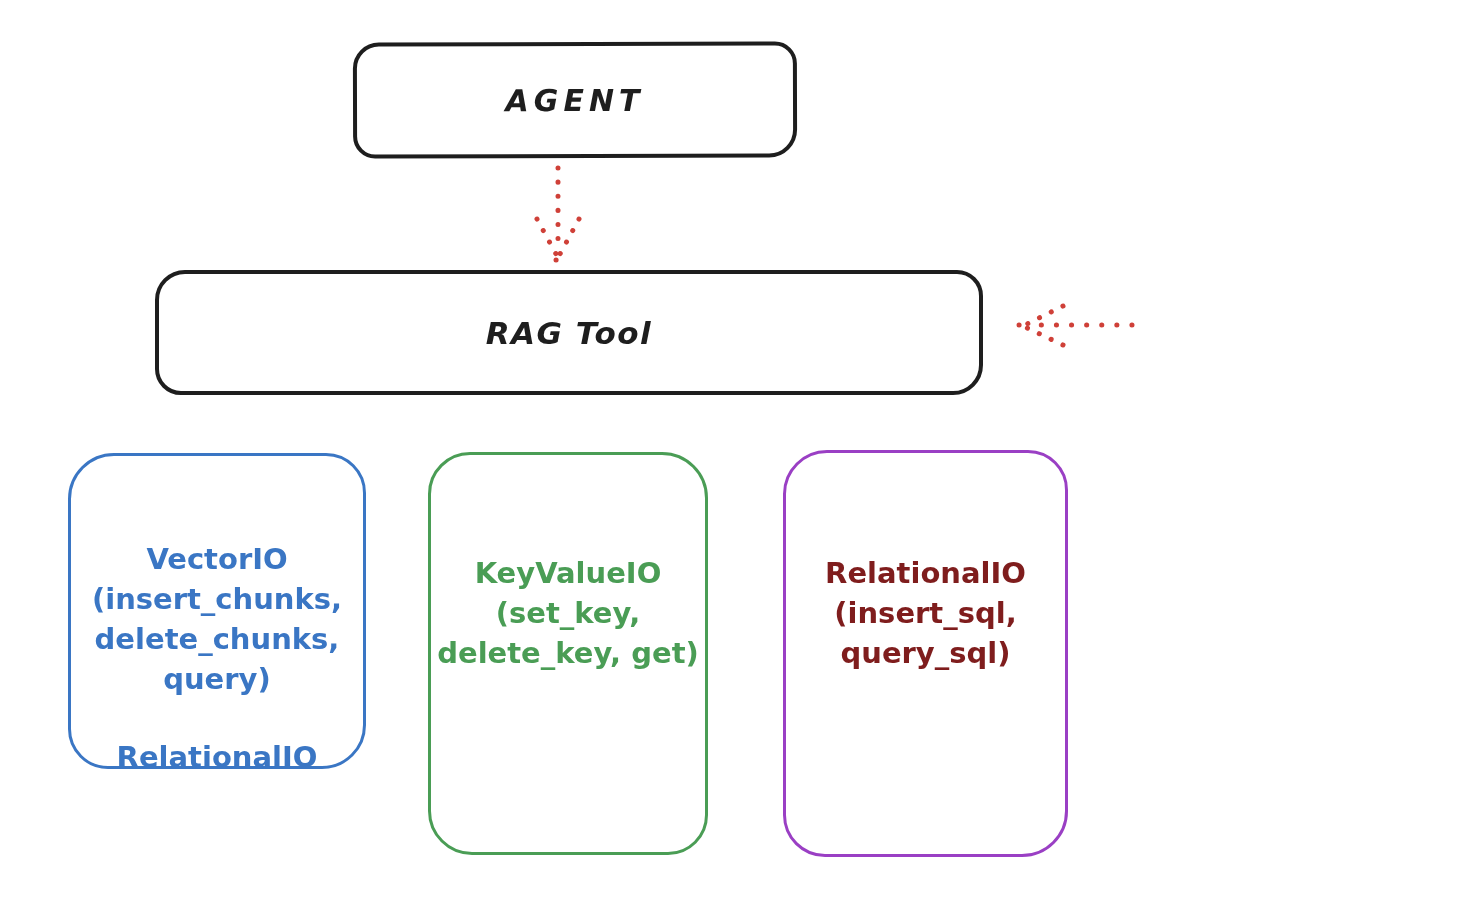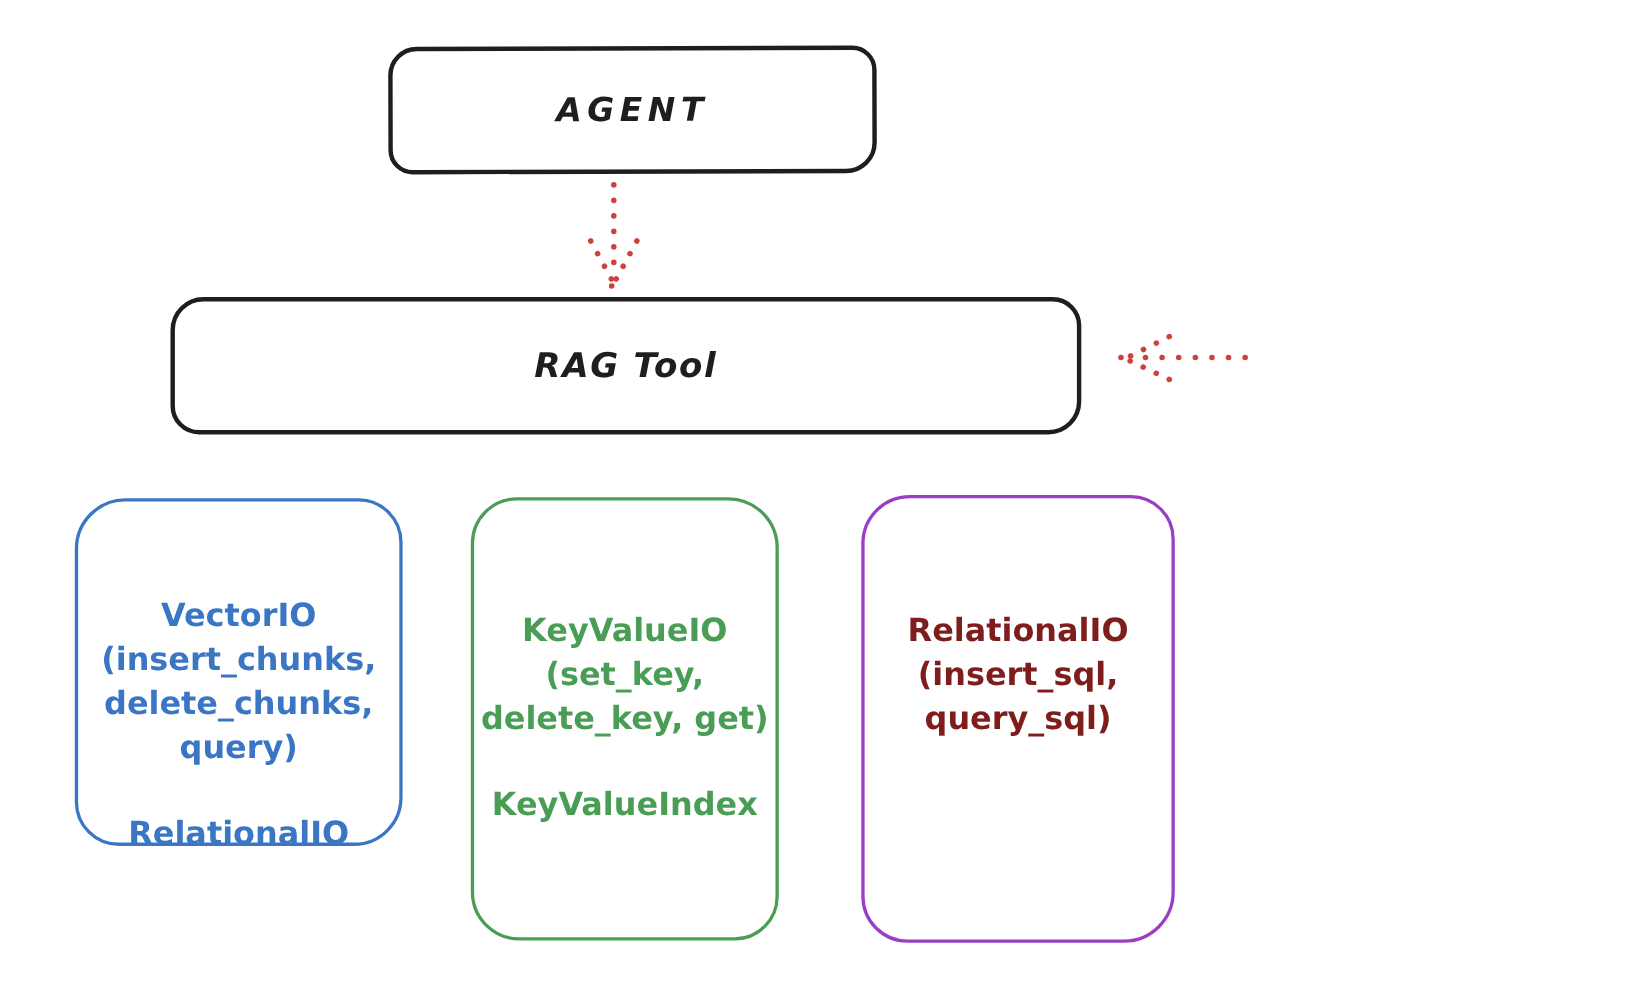--- a/index.html
+++ b/index.html
@@ -135,21 +135,20 @@
 (insert_chunks,
 delete_chunks,
 query)</div>
     <div class="index-label">RelationalIO</div>
   </div>
 
   <div class="card card-keyvalue">
     <div class="body">KeyValueIO
 (set_key,
 delete_key, get)</div>
-    <div class="index-label">KeyValueIndex</div>
   </div>
 
   <div class="card card-relational">
     <div class="body">RelationalIO
 (insert_sql,
 query_sql)</div>
   </div>
 
 </div>
 

